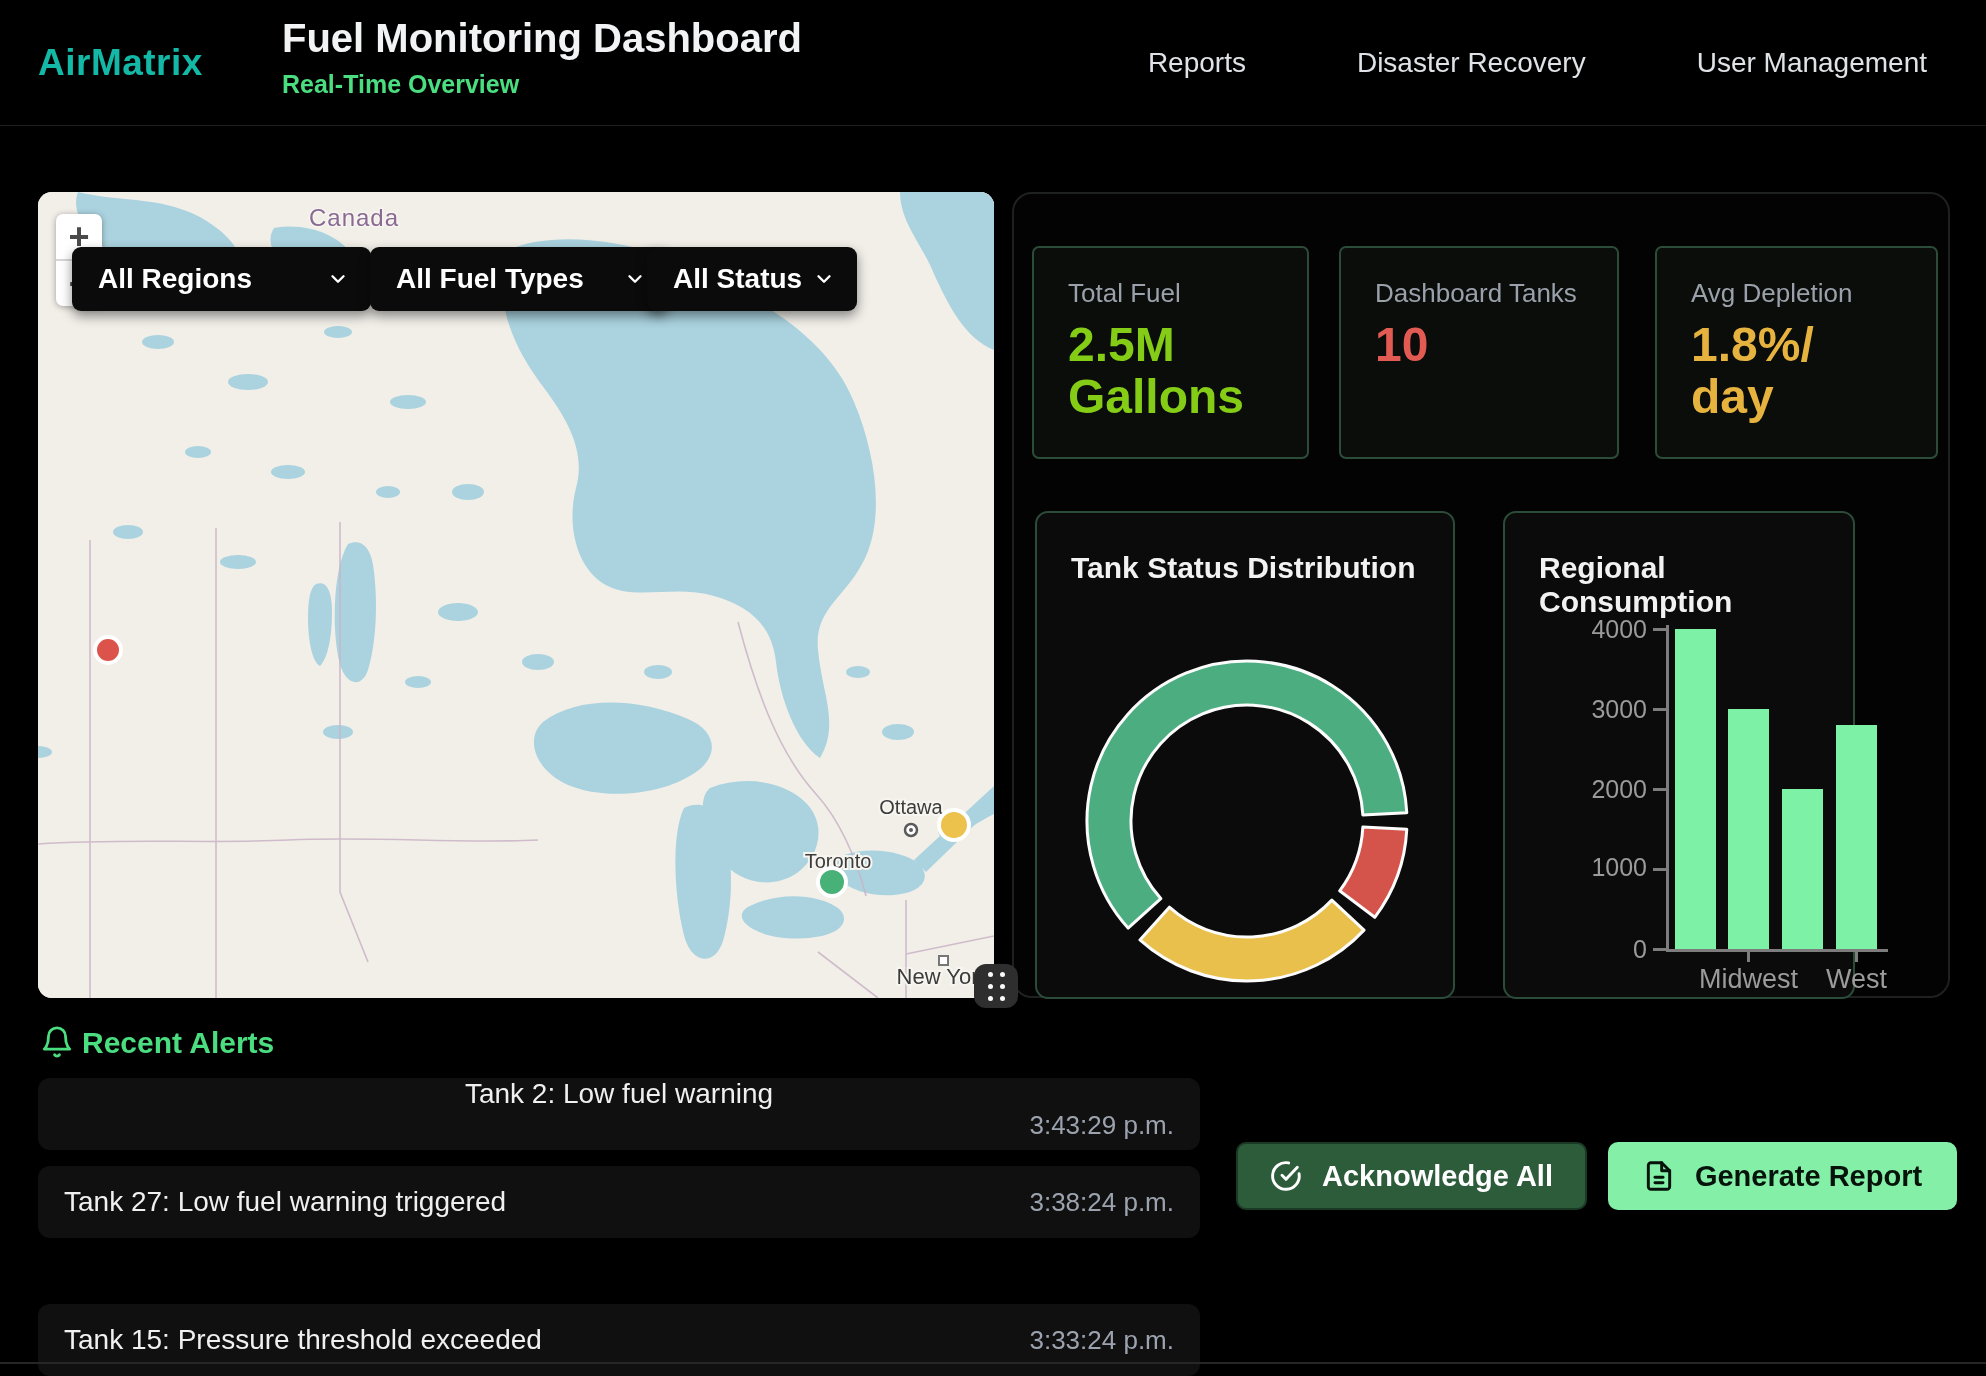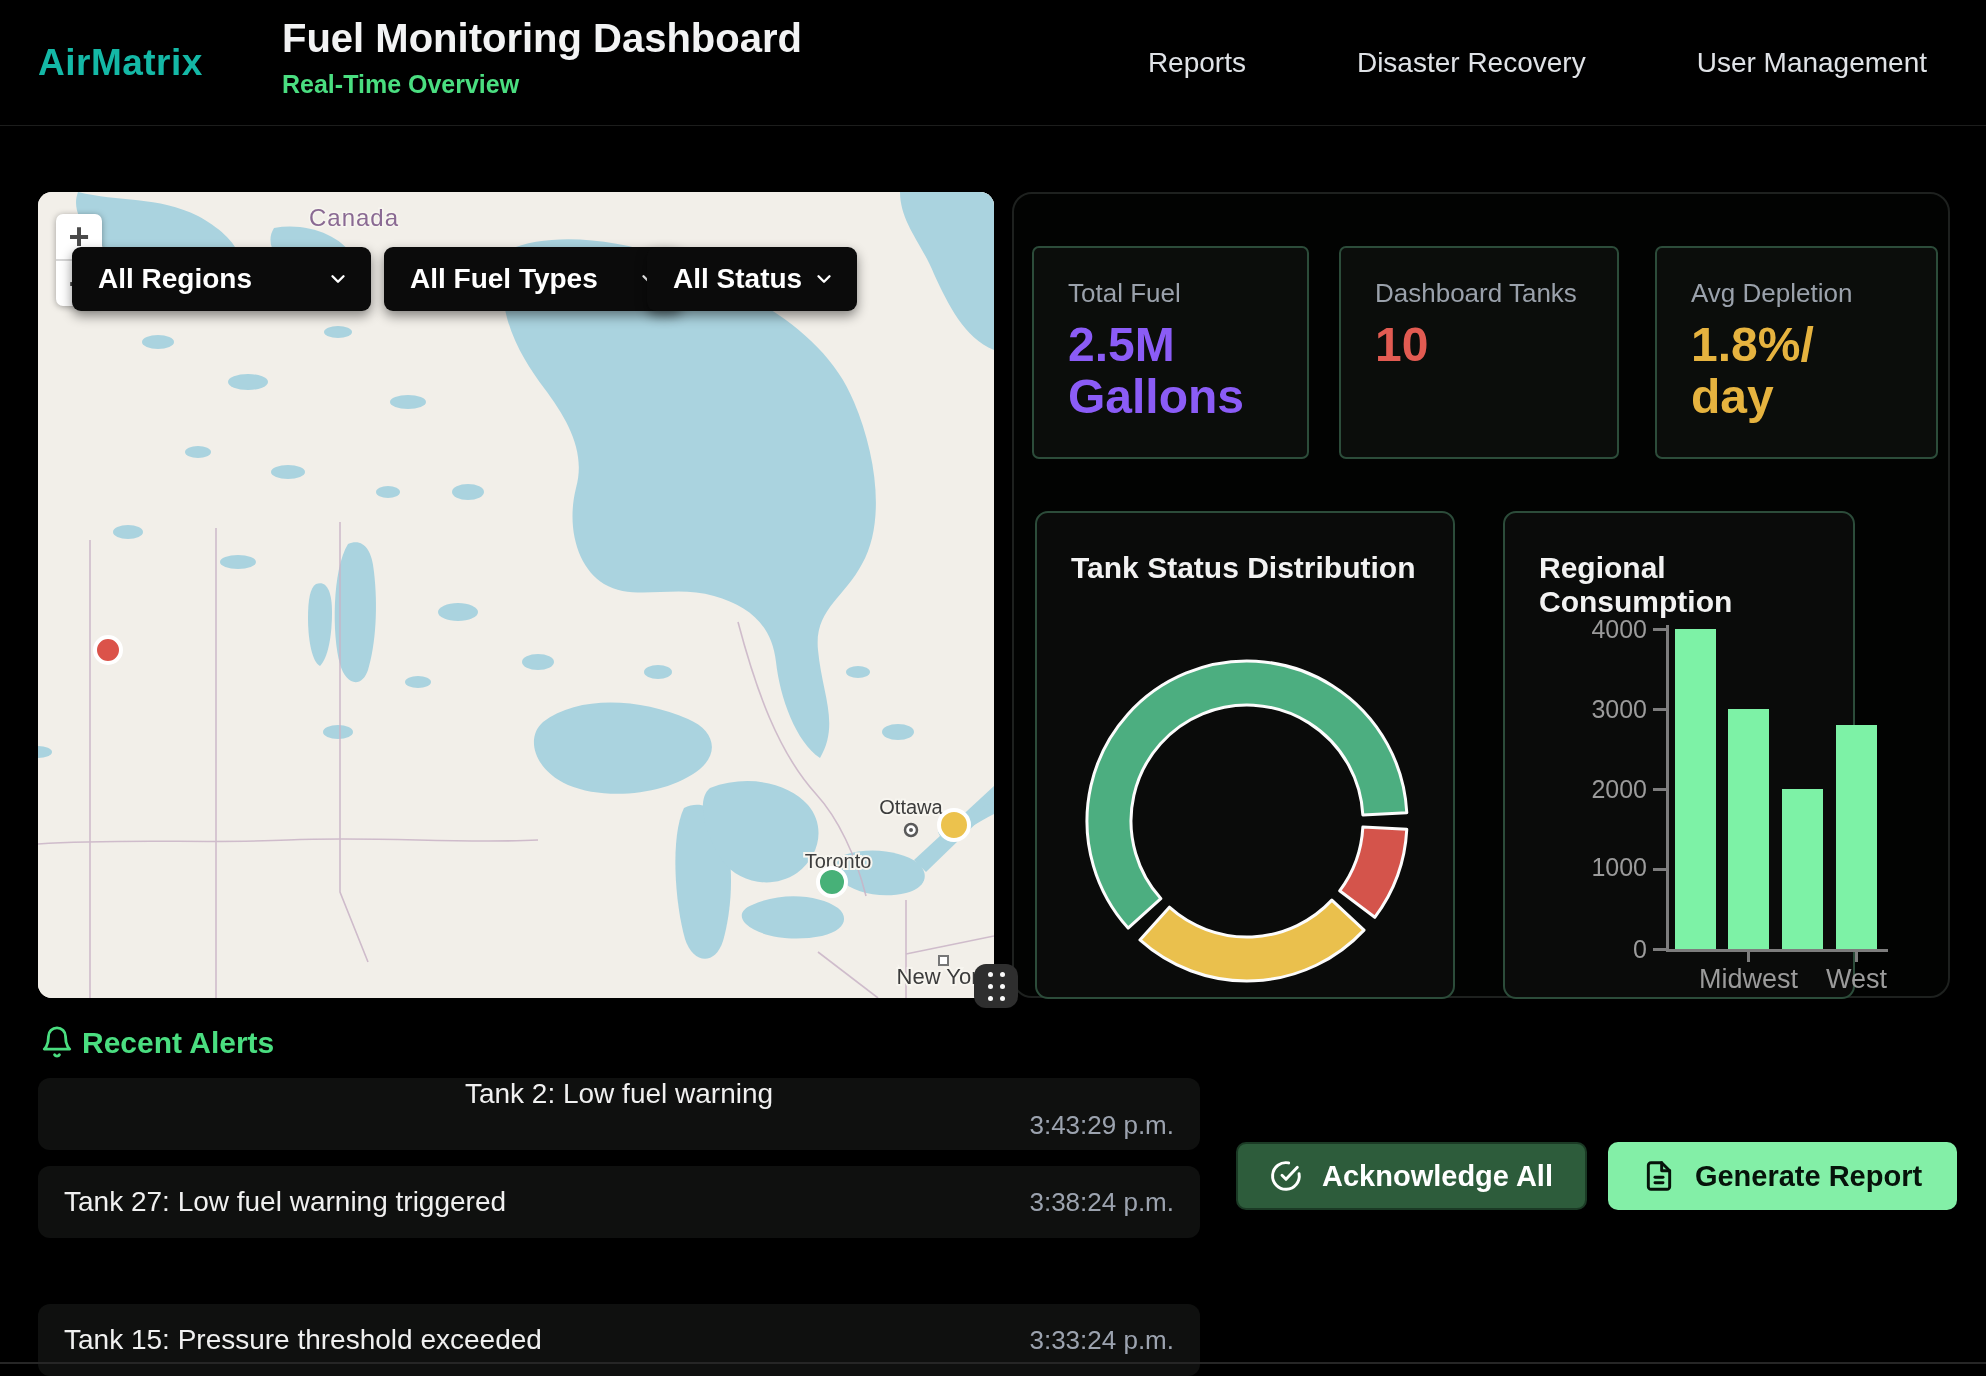--- a/index.html
+++ b/index.html
@@ -22,32 +22,32 @@
   .zoombtn{width:46px;height:45px;display:flex;align-items:center;justify-content:center;font-size:36px;font-weight:bold;color:#4a4a4a;cursor:pointer;}
   .zoomdiv{height:2px;background:#d6d6d6;}
   .grip{position:absolute;left:974px;top:964px;width:44px;height:44px;background:#2e2e2e;border-radius:12px;display:grid;grid-template-columns:5px 5px;grid-template-rows:5px 5px 5px;gap:7px;align-content:center;justify-content:center;z-index:6;cursor:grab;}
   .grip i{background:#fafafa;border-radius:50%;}
 
   
   .filter{position:absolute;top:247px;height:64px;background:#0b0b0b;border-radius:9px;display:flex;align-items:center;padding:0 22px 0 26px;box-shadow:0 5px 12px rgba(0,0,0,.45);z-index:5;cursor:pointer;}
   .filter span{font-size:28px;font-weight:600;color:#fff;}
   .filter svg{margin-left:auto;}
   .f-regions{left:72px;width:299px;}
-  .f-fuel{left:384px;width:298px;}
+  .f-fuel{left:370px;width:298px;}
   .f-status{left:647px;width:210px;}
 
   
   .rpanel{position:absolute;left:1012px;top:192px;width:938px;height:806px;border:2px solid #1e211f;border-radius:20px;background:#020302;}
   .statcard{position:absolute;top:52px;height:213px;background:#0b0d0b;border:2px solid #2c4c3a;border-radius:7px;padding:30px 0 0 34px;}
   .sc-1{left:18px;width:277px;}
   .sc-2{left:325px;width:280px;}
   .sc-3{left:641px;width:283px;}
   .stat-label{font-size:26px;color:#9aa1ab;}
   .stat-value{margin-top:10px;font-size:48px;font-weight:bold;line-height:1.08;}
-  .v-green{color:#8b5cf6;}
+  .v-green{color:#84cc16;}
   .v-red{color:#e25b52;}
   .v-amber{color:#e6b33f;}
 
   .chartcard{position:absolute;top:317px;height:488px;background:#0a0b0a;border:2px solid #2c4c3a;border-radius:13px;}
   .cc-donut{left:21px;width:420px;padding-left:34px;}
   .cc-bar{left:489px;width:352px;}
   .chart-title{position:absolute;left:34px;top:38px;font-size:30px;font-weight:bold;color:#f2f2f2;}
   #donut-svg{position:absolute;left:0;top:0;}
   #bar-plot{position:absolute;inset:0;}
   .bar-axis-y{position:absolute;left:161px;top:112px;width:3px;height:327px;background:#7d7d7d;}

